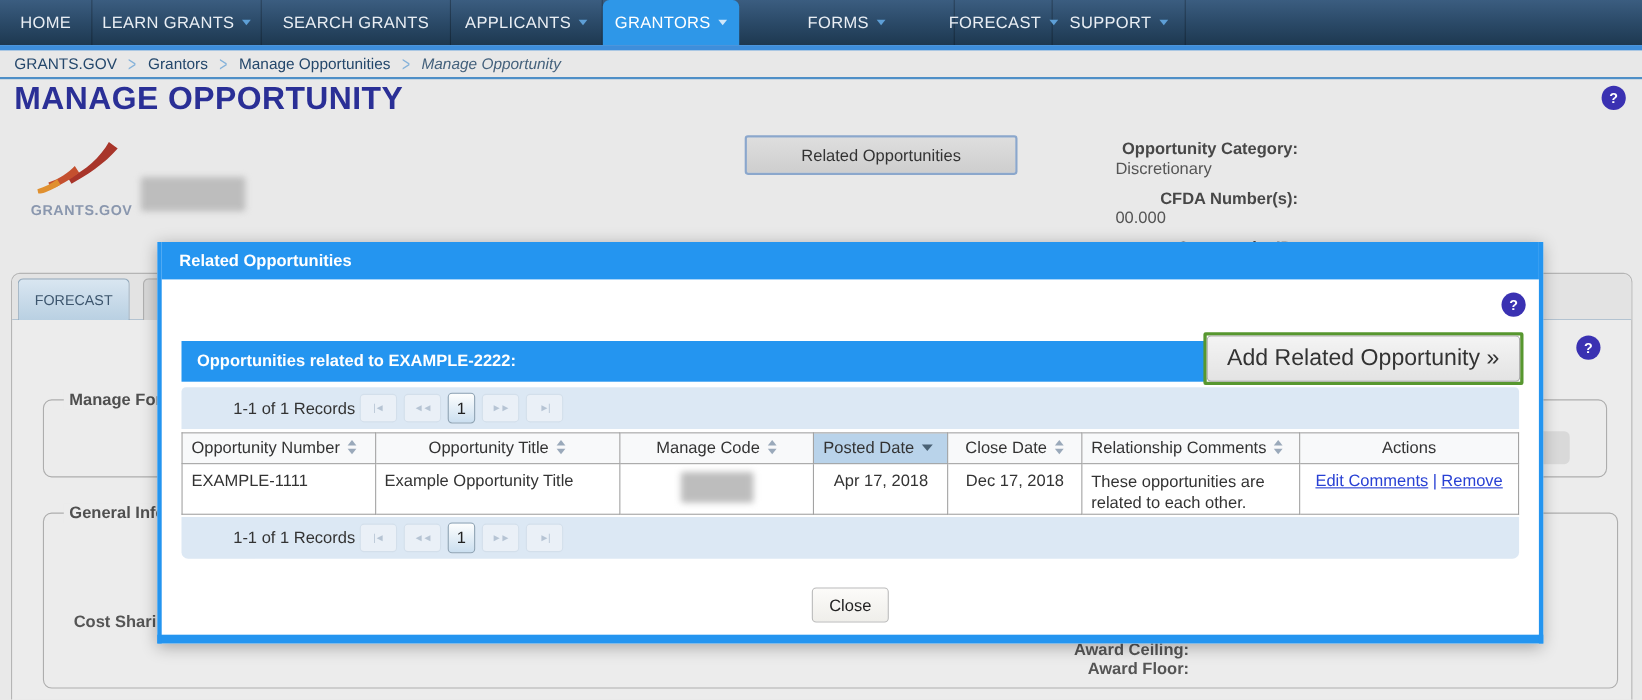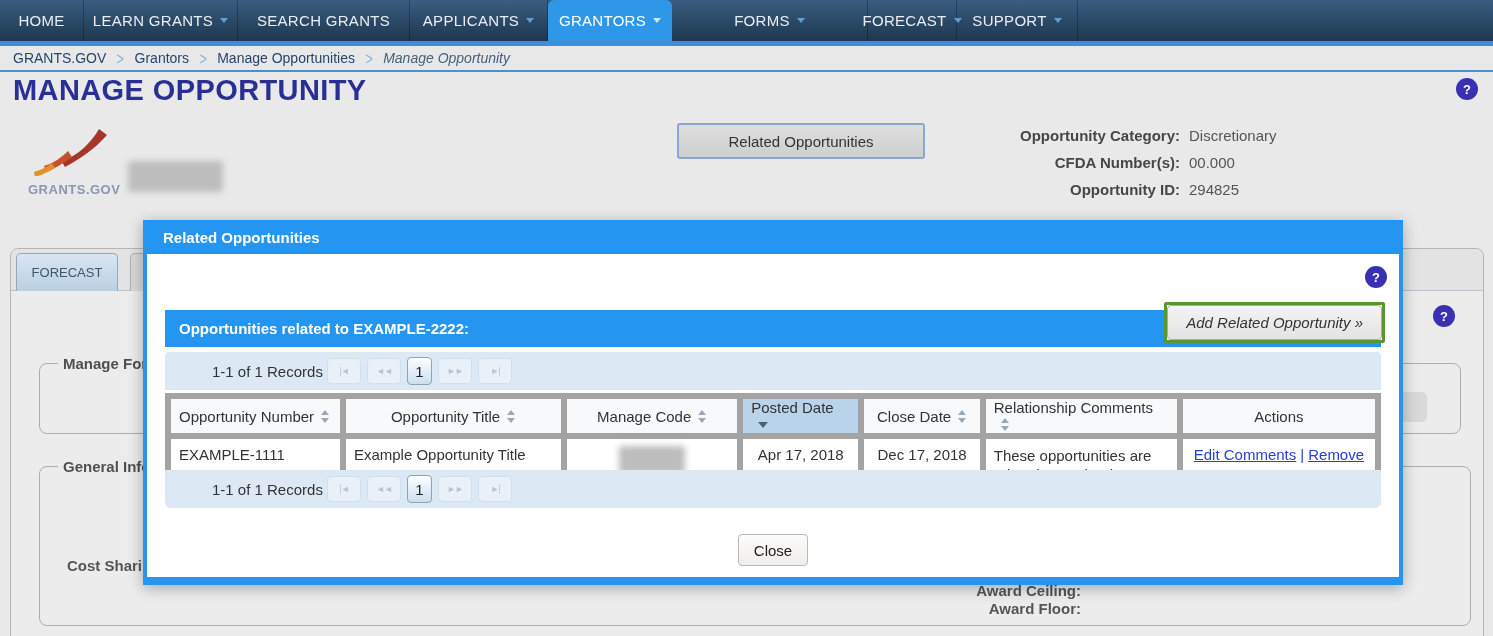--- a/index.html
+++ b/index.html
@@ -52,21 +52,21 @@
   .opp-link { color:#2d35d9; cursor:pointer; }
   .redact { background:#bdbdbd; filter:blur(3px); border-radius:2px; }
   .redact-head { position:absolute; left:128px; top:161px; width:95px; height:31px; }
 
   .btn-related { position:absolute; left:677px; top:123px; width:248px; height:36px;
                  background:linear-gradient(180deg,#dedede,#cecece); border:2px solid #8ba7cc;
                  border-radius:3px; font-size:15px; color:#333; cursor:pointer;
                  font-family:"Liberation Sans", sans-serif; }
 
   .meta { position:absolute; left:1005px; top:127px; font-size:15px; }
-  .meta-row { display:flex; margin-bottom:9px; line-height:18px; }
+  .meta-row { display:flex; margin-bottom:9px; line-height:18px;flex-direction:column; }
   .meta-label { width:175px; text-align:right; font-weight:bold; color:#474747; }
   .meta-value { margin-left:9px; color:#555; }
 
   
   .panel { position:absolute; left:10px; top:248px; width:1474px; height:400px;
            border:1px solid #b5b5b5; border-radius:8px 8px 0 0; background:#ececec; }
   .tabstrip { position:absolute; left:0; top:0; width:100%; height:42px; background:#e3e3e3;
               border-bottom:1px solid #b3c3d1; border-radius:8px 8px 0 0; }
   .tab-forecast { position:absolute; left:5px; top:4px; width:102px; height:38px;
                   background:linear-gradient(180deg,#d9e6f1,#b9d0e2); border:1px solid #93a9bc;
@@ -93,39 +93,39 @@
                     display:flex; align-items:center; padding-left:16px; }
   .modal-body { position:relative; height:323px; }
   .help-modal { position:absolute; right:12px; top:12px; }
 
   .section-bar { position:absolute; left:18px; top:56px; width:1216px; height:37px; background:#2495f0;
                  color:#fff; font-size:15px; font-weight:bold; display:flex; align-items:center;
                  padding-left:14px; }
   .btn-add { position:absolute; right:-4px; top:-8px; border:3px solid #57972f; border-radius:2px;
              background:#fff; padding:0; cursor:pointer; }
   .btn-add-inner { background:linear-gradient(180deg,#f4f4f4,#e3e3e3); border:1px solid #ababab;
-                   border-radius:4px; padding:8px 18px; font-size:15px; color:#333;
-                   font-family:"Liberation Sans", sans-serif;font-style:italic; }
+                   border-radius:4px; padding:8px 18px; font-size:21px; color:#333;
+                   font-family:"Liberation Sans", sans-serif; }
 
   .pagbar { position:absolute; left:18px; width:1216px; height:38px; background:#dce8f4;
             display:flex; align-items:center; font-size:15px; color:#333;padding-left:33px; }
   .pagbar.top { top:98px; border-radius:4px 4px 0 0; }
   .pagbar.bottom { top:216px; border-radius:0 0 6px 6px; }
   .records { margin-left:14px; }
   .pager { position:absolute; left:162px; display:flex; align-items:center; gap:6px; }
   .pg-btn { width:34px; height:26px; background:#eaf0f7; border:1px solid #d3dfeb; border-radius:4px;
             color:#b6c4d4; font-size:9px; display:flex; align-items:center; justify-content:center;
             letter-spacing:-1px; }
   .pg-cur { width:25px; height:28px; background:linear-gradient(180deg,#fdfefe,#cbdff0);
             border:1px solid #8fa3b3; border-radius:4px; color:#222; font-size:15px;
             display:flex; align-items:center; justify-content:center; cursor:pointer; }
 
   table.rel { position:absolute; left:18px; top:139px; width:1216px; border-collapse:collapse;
               font-size:15px; color:#333; table-layout:fixed; }
-  .rel th, .rel td { border:6px solid #a3a3a3; }
+  .rel th, .rel td { border:1px solid #a3a3a3; }
   .rel th { height:28px; background:#f8f9fa; font-weight:normal; padding:0 8px; }
   .rel th.sorted { background:#b9d3ea; }
   .rel td { height:46px; vertical-align:top; padding:7px 8px 0; background:#fff; }
   .col-num{width:173px}.col-title{width:219px}.col-agency{width:174px}.col-posted{width:120px}
   .col-close{width:120px}.col-comments{width:195px}.col-actions{width:196px}
   .th-left{text-align:left}.th-center{text-align:center}
   .sort { display:inline-block; width:9px; height:13px; position:relative; margin-left:7px; vertical-align:-1px; }
   .sort i { position:absolute; left:0; width:0; height:0; border-left:4.5px solid transparent;
             border-right:4.5px solid transparent; }
   .sort .up { top:0; border-bottom:5px solid #9aa9ba; }

